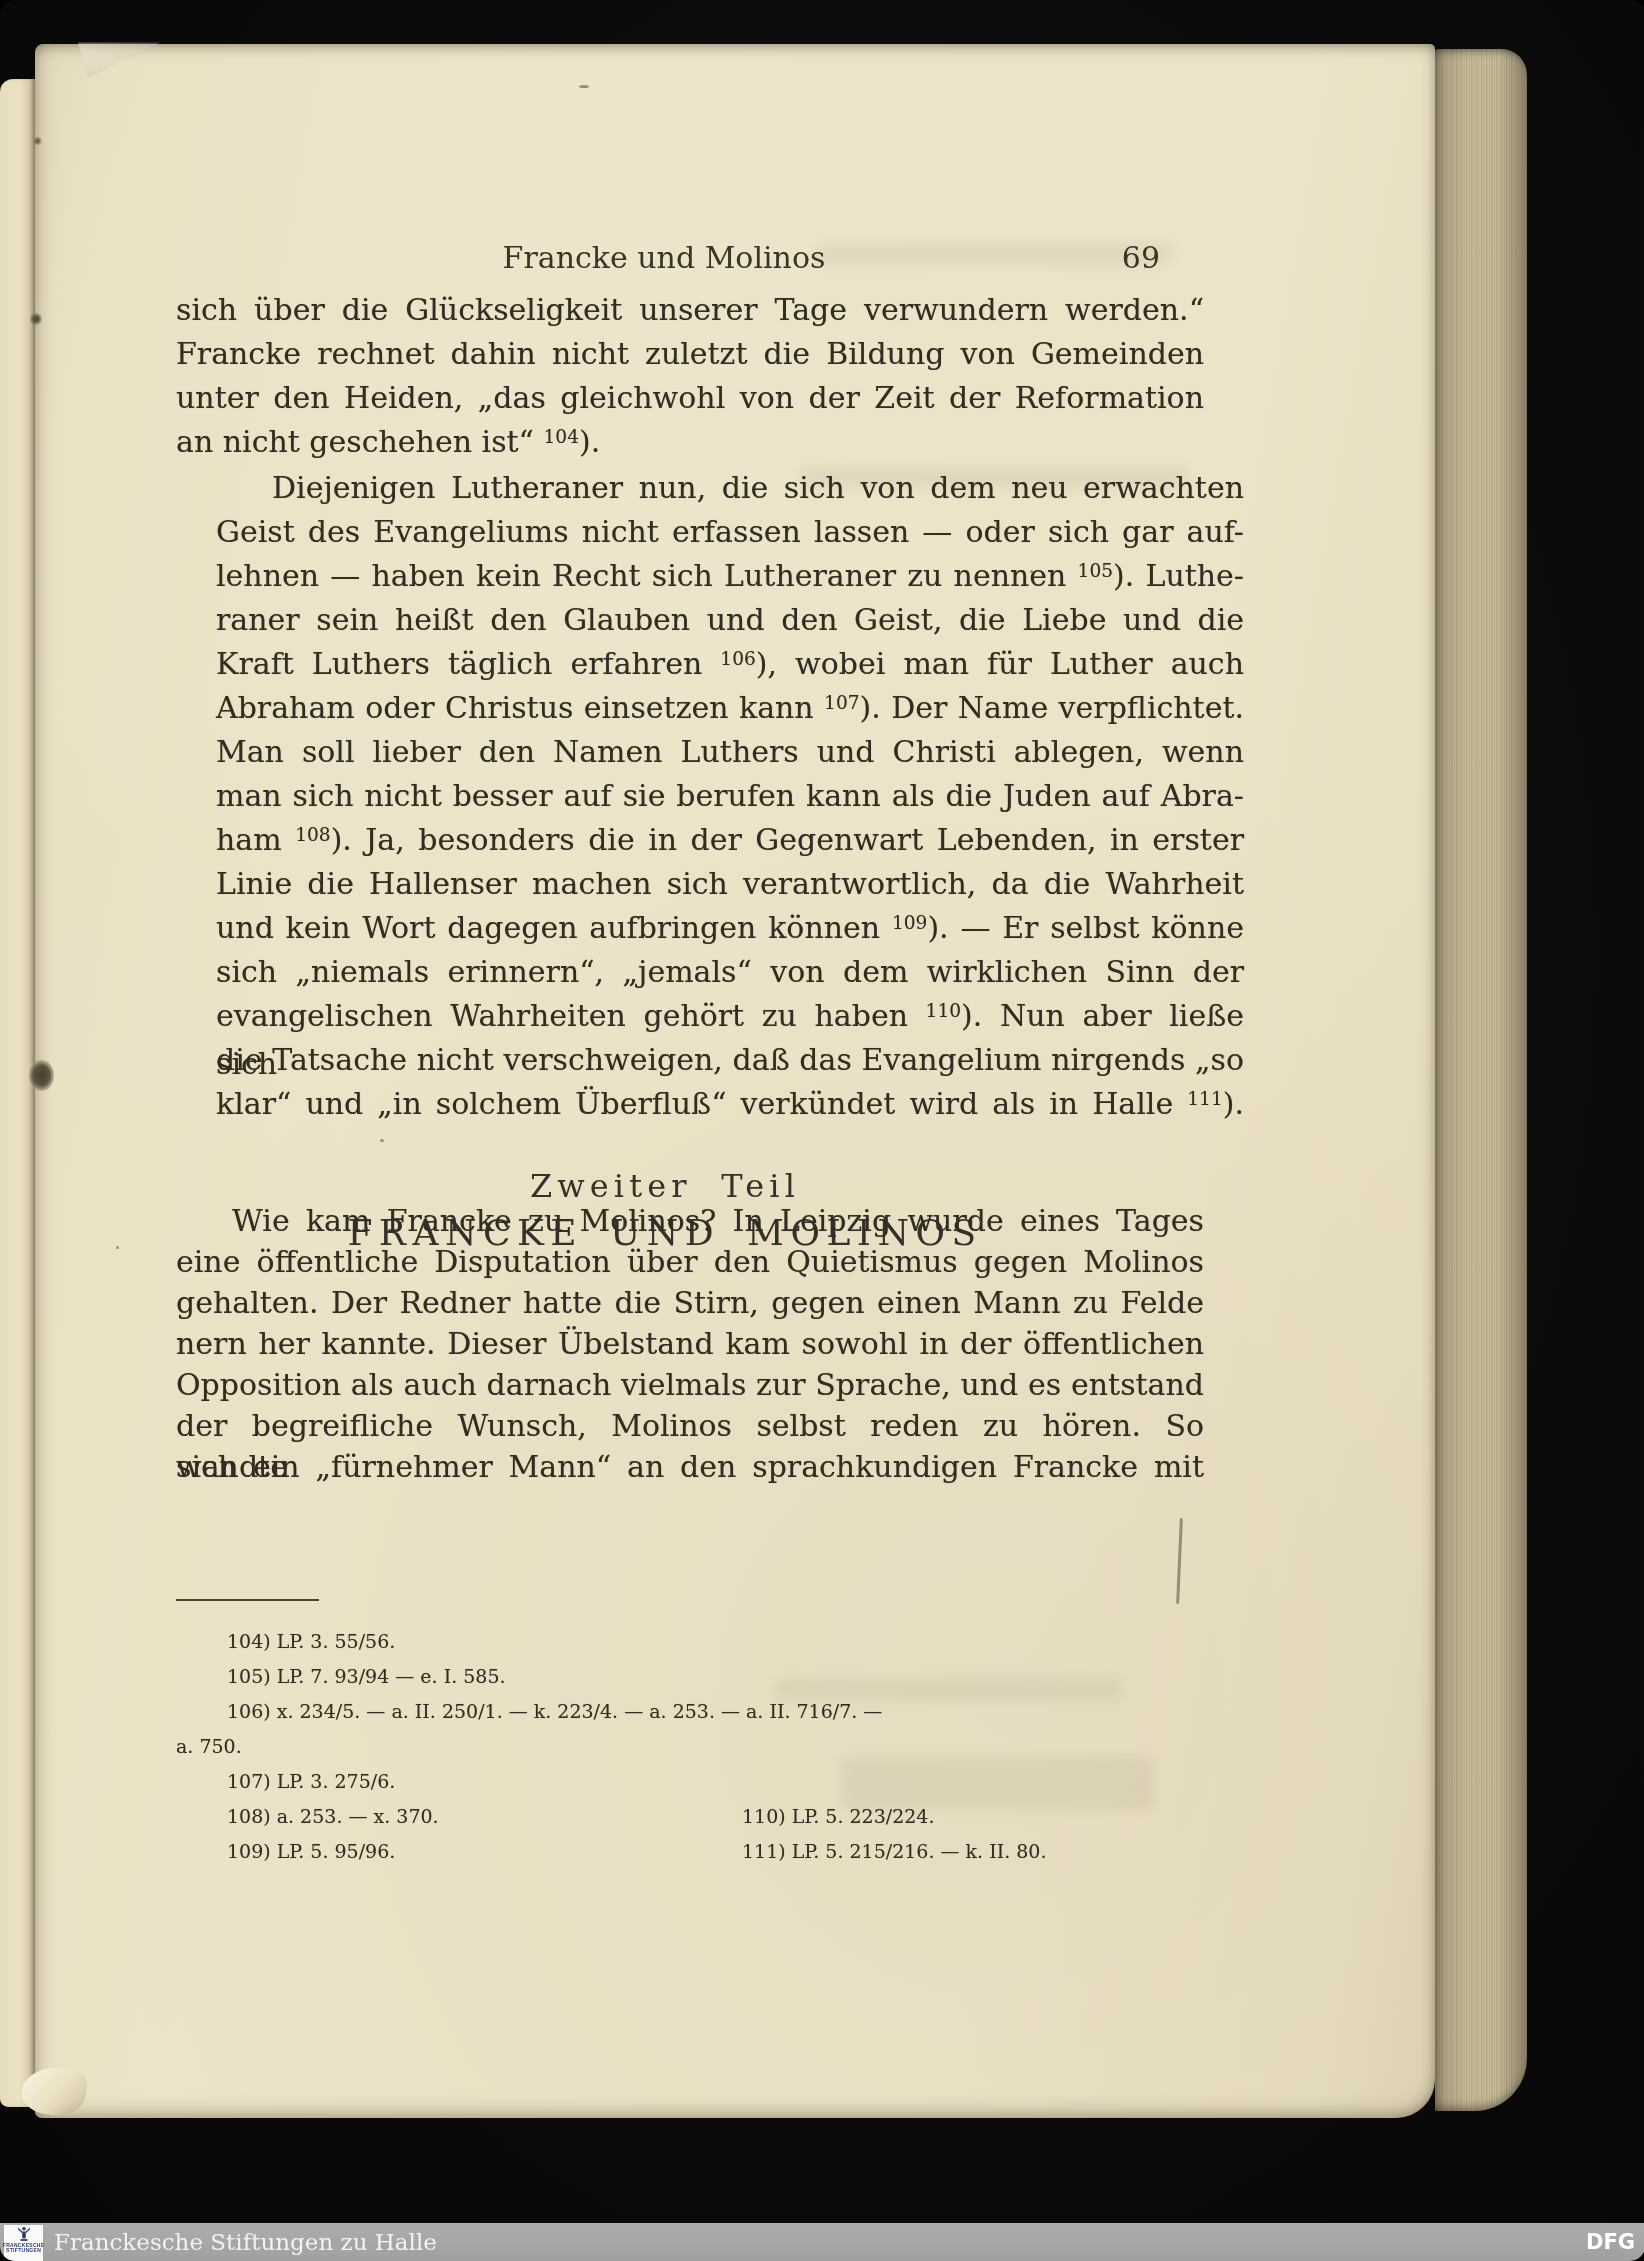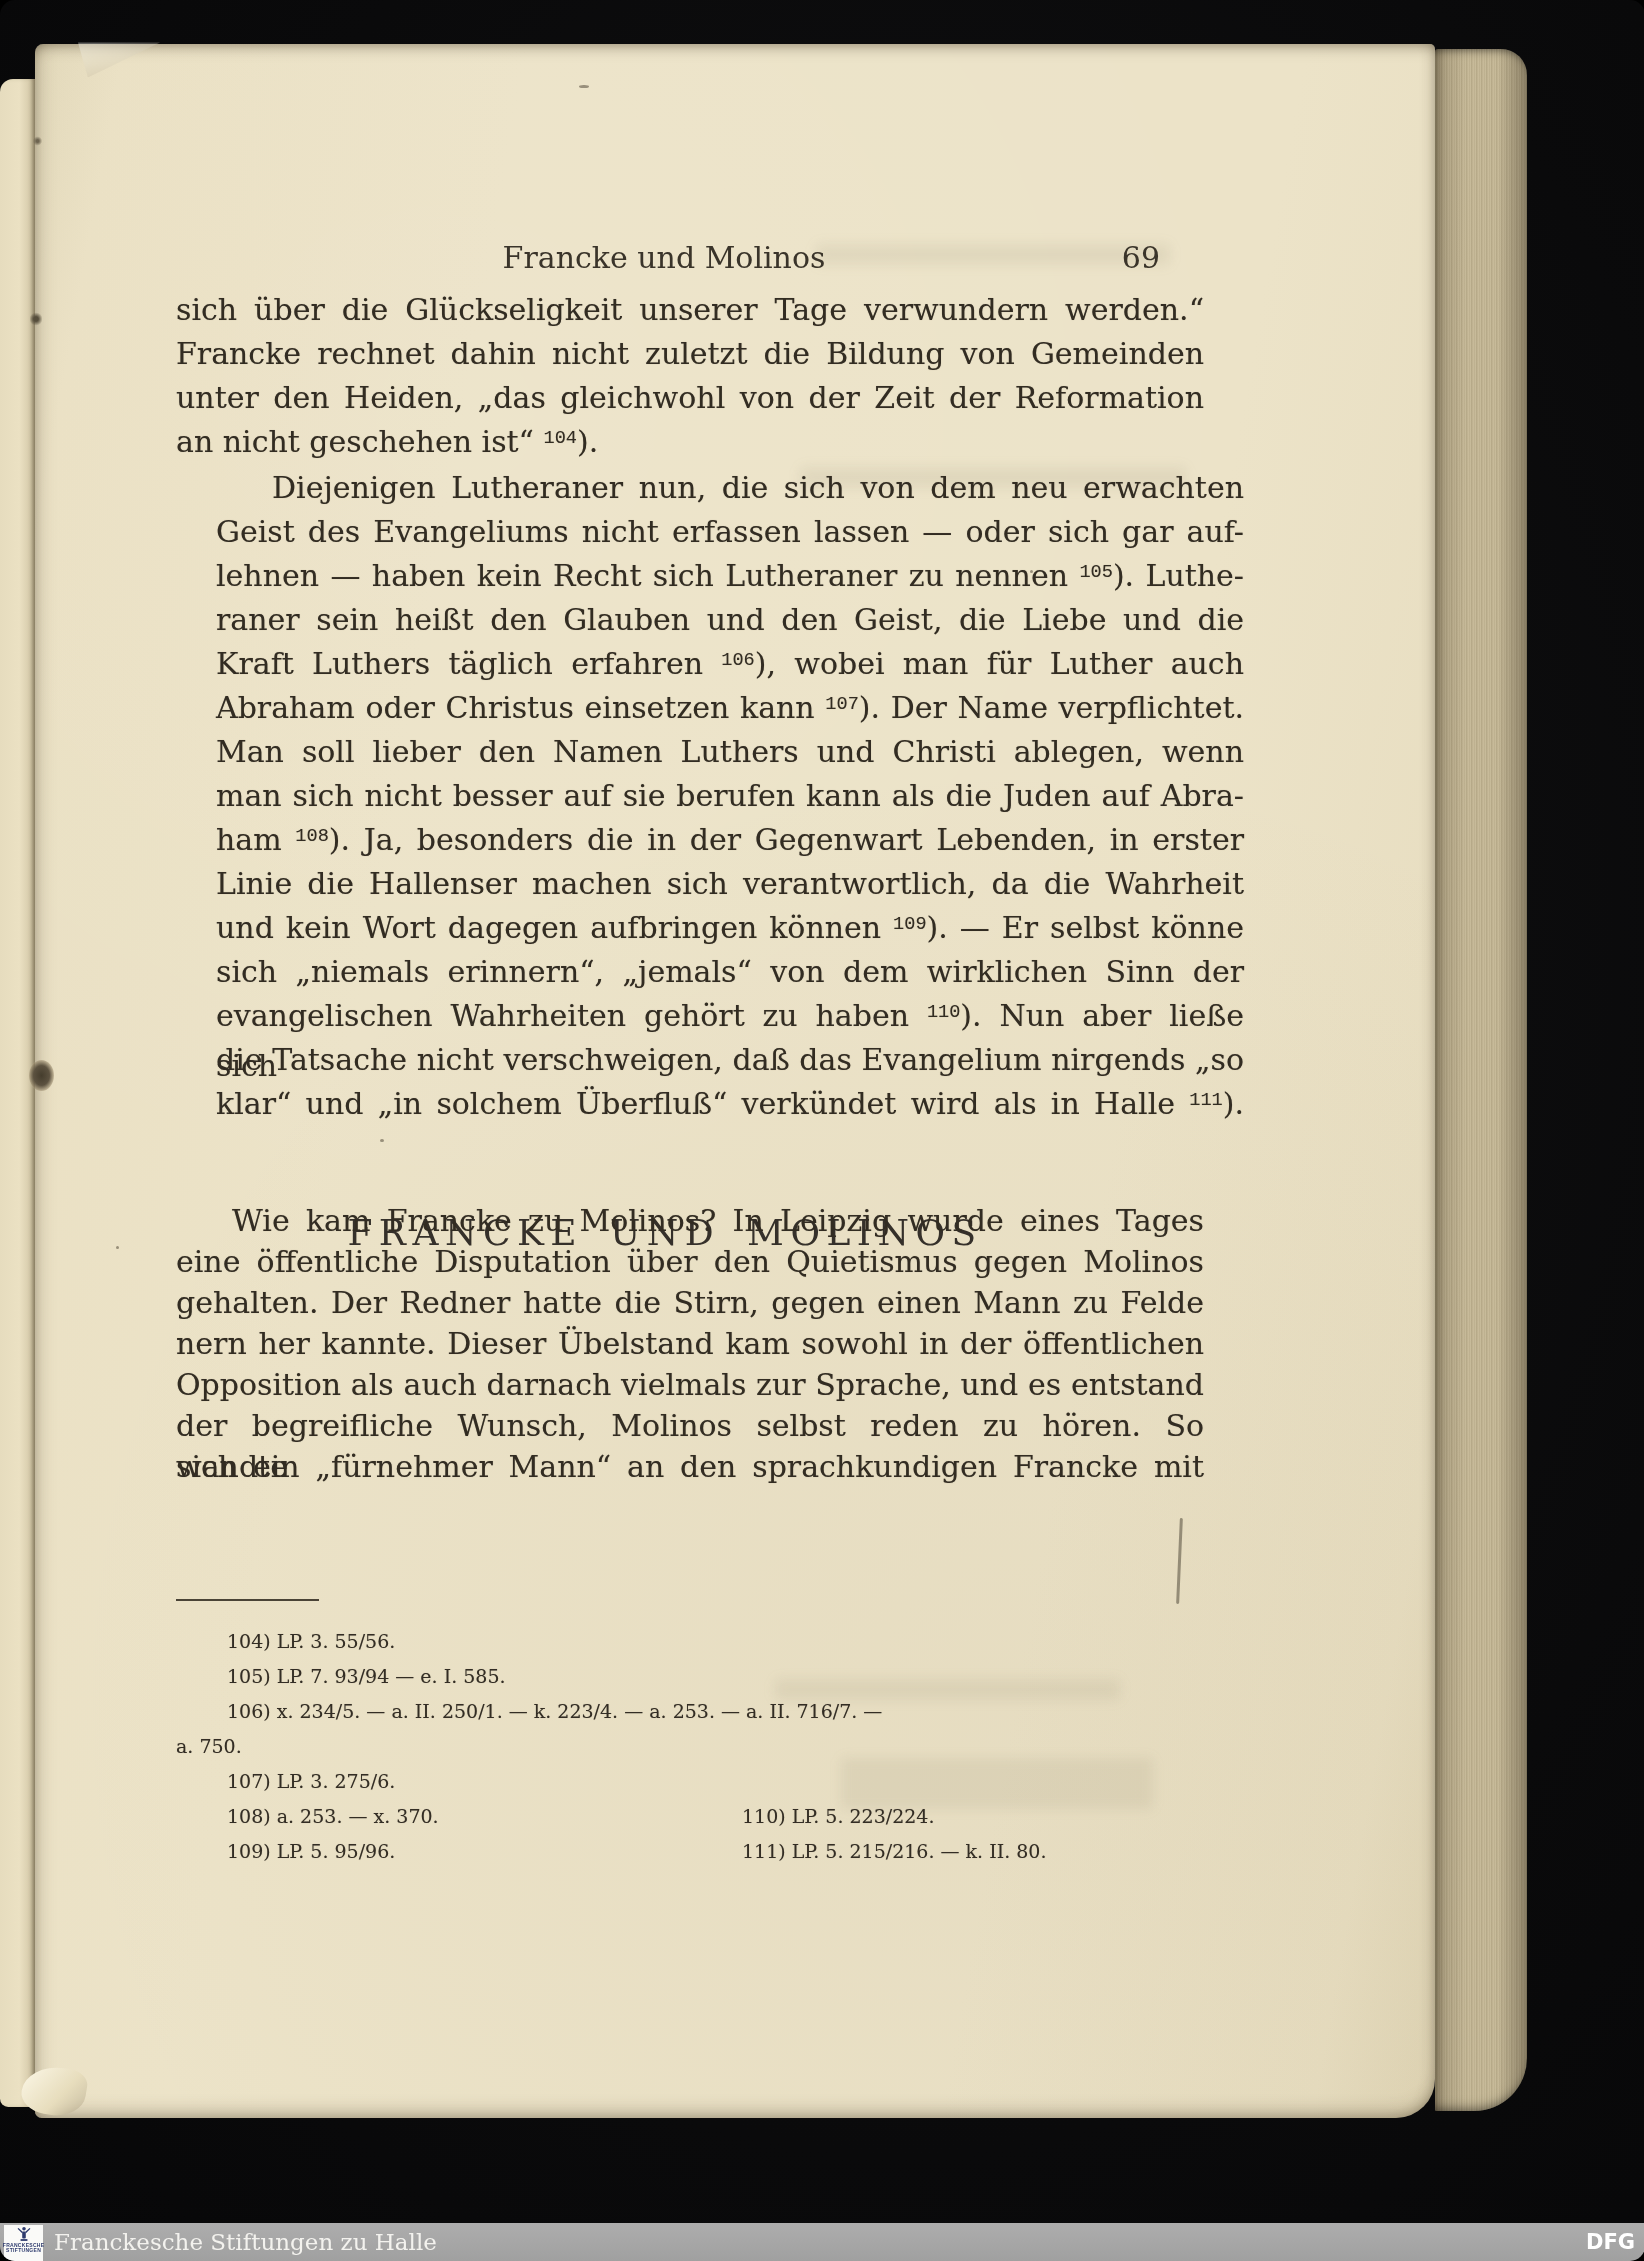--- a/index.html
+++ b/index.html
@@ -53,21 +53,21 @@
         font-size:30px;color:#3a342a;}
   .rh-title{display:block;text-align:center;transform:translateX(-26px);}
   .rh-folio{position:absolute;right:44px;top:0;}
 
   .para{position:absolute;left:141px;width:1028px;color:#322c22;font-size:30px;
         text-shadow:0 0 0.8px rgba(50,44,34,0.35);}
   .tl{height:44px;line-height:44px;text-align:justify;text-align-last:justify;text-justify:inter-word;}
   .lh50 .tl{height:41px;line-height:41px;}
   .tl.short-last{text-align-last:left;}
   .indent-first .tl:first-child{text-indent:56px;}
-  .tl sup{font-size:0.62em;vertical-align:baseline;position:relative;top:-0.5em;font-family:Liberation Mono, monospace;}
+  .tl sup{font-size:0.62em;vertical-align:baseline;position:relative;top:-0.5em;}
 
   #para1{top:244px;}
   #para2{top:422px;margin-left:40px;}
   #para3{top:1156px;}
 
   .part-heading{position:absolute;left:141px;top:1123px;width:1028px;text-align:center;
         font-size:32px;letter-spacing:0.16em;word-spacing:0.45em;color:#37312a;transform:translateX(-25px);}
   .chapter-heading{position:absolute;left:141px;top:1168px;width:1028px;text-align:center;
         font-size:36px;letter-spacing:0.18em;word-spacing:0.25em;color:#35302a;transform:translateX(-25px);}
 
@@ -138,20 +138,21 @@
         <div class="tl">man sich nicht besser auf sie berufen kann als die Juden auf Abra-</div>
         <div class="tl">ham <sup>108</sup>). Ja, besonders die in der Gegenwart Lebenden, in erster</div>
         <div class="tl">Linie die Hallenser machen sich verantwortlich, da die Wahrheit</div>
         <div class="tl">und kein Wort dagegen aufbringen können <sup>109</sup>). — Er selbst könne</div>
         <div class="tl">sich „niemals erinnern“, „jemals“ von dem wirklichen Sinn der</div>
         <div class="tl">evangelischen Wahrheiten gehört zu haben <sup>110</sup>). Nun aber ließe sich</div>
         <div class="tl">die Tatsache nicht verschweigen, daß das Evangelium nirgends „so</div>
         <div class="tl">klar“ und „in solchem Überfluß“ verkündet wird als in Halle <sup>111</sup>).</div>
       </div>
 
+    <div class="part-heading">Zweiter Teil</div>
     <div class="chapter-heading">FRANCKE UND MOLINOS</div>
 
     <div id="para3" class="para indent-first lh50">
         <div class="tl">Wie kam Francke zu Molinos? In Leipzig wurde eines Tages</div>
         <div class="tl">eine öffentliche Disputation über den Quietismus gegen Molinos</div>
         <div class="tl">gehalten. Der Redner hatte die Stirn, gegen einen Mann zu Felde</div>
         <div class="tl">nern her kannte. Dieser Übelstand kam sowohl in der öffentlichen</div>
         <div class="tl">Opposition als auch darnach vielmals zur Sprache, und es entstand</div>
         <div class="tl">der begreifliche Wunsch, Molinos selbst reden zu hören. So wandte</div>
         <div class="tl">sich ein „fürnehmer Mann“ an den sprachkundigen Francke mit</div>

